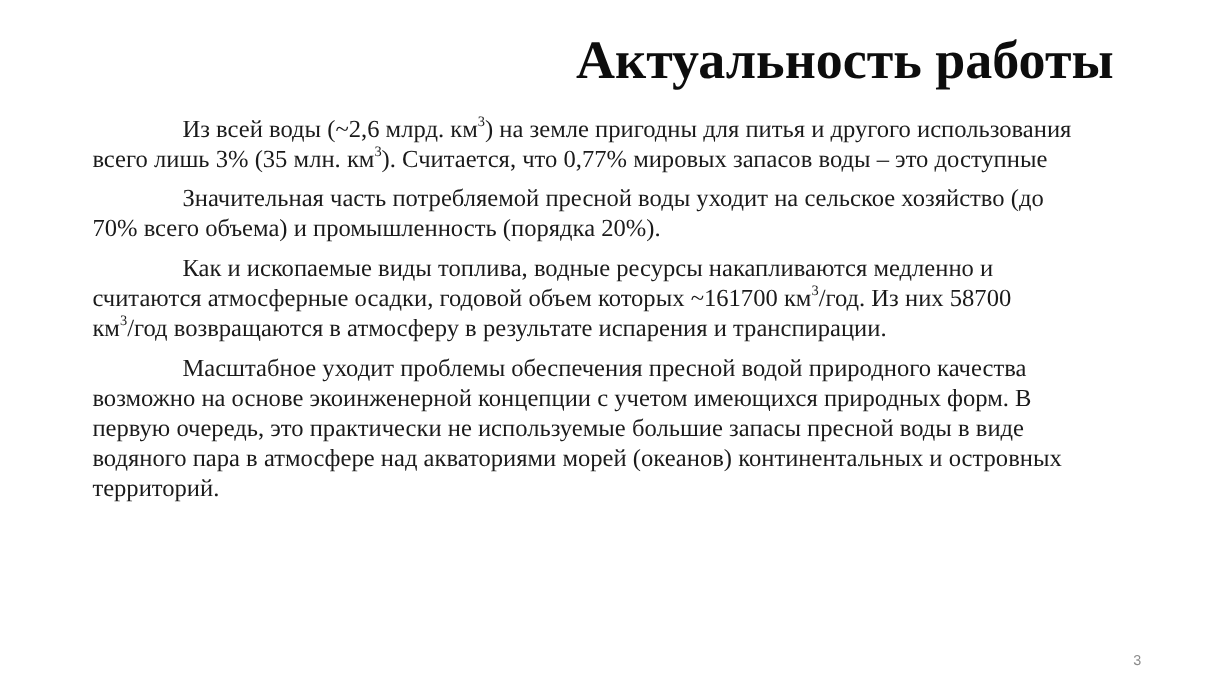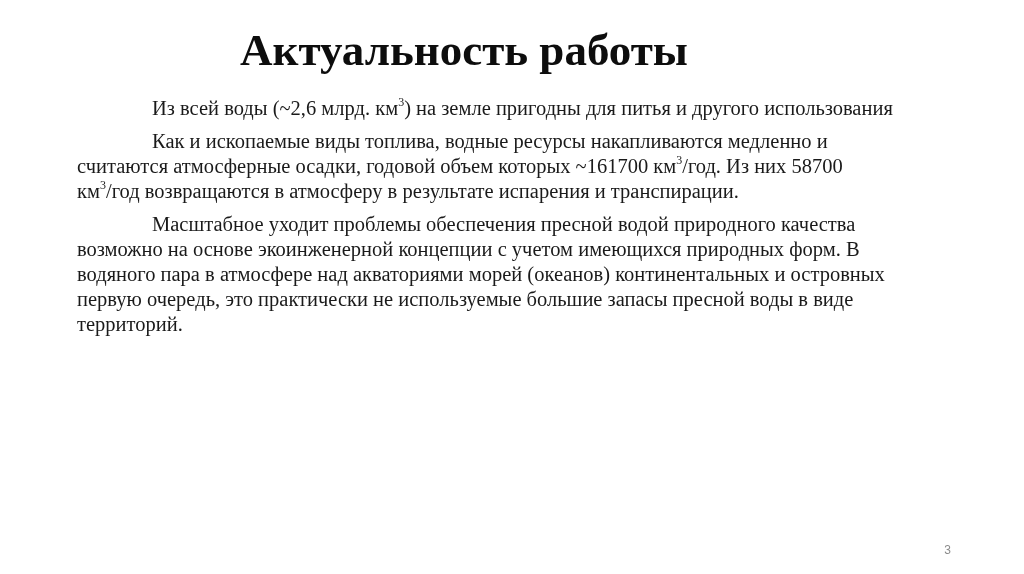--- a/index.html
+++ b/index.html
@@ -20,21 +20,21 @@
       left: 0; top: 0;
       width: 1024px;
       height: 574px;
       background: #ffffff;
     }
     .title {
       position: absolute;
       top: 22px;
       left: 0;
       width: 928px;
-      text-align: center;
+      text-align: right;
       font-size: 45px;
       font-weight: bold;
       line-height: 56px;
       color: #0d0d0d;
       margin: 0;
     }
     .body {
       position: absolute;
       left: 77px;
       top: 96px;
@@ -76,34 +76,39 @@
 <body>
 
 <div class="slide">
 
   <h1 class="title">Актуальность работы</h1>
 
   <div class="body">
 
     <p class="para">
       <span class="line indent"><span>Из всей воды (~2,6 млрд. км</span><sup>3</sup><span>) на земле пригодны для питья и другого использования</span></span>
+      <span class="line"><span>всего лишь 3% (35 млн. км</span><sup>3</sup><span>). Считается, что 0,77% мировых запасов воды – это доступные</span></span>
     </p>
 
+    <p class="para">
+      <span class="line indent"><span>Значительная часть потребляемой пресной воды уходит на сельское  хозяйство (до</span></span>
+      <span class="line"><span>70% всего объема) и промышленность (порядка 20%).</span></span>
+    </p>
 
     <p class="para">
       <span class="line indent"><span>Как и ископаемые виды топлива, водные ресурсы накапливаются медленно и</span></span>
       <span class="line"><span>считаются атмосферные осадки, годовой объем которых ~161700 км</span><sup>3</sup><span>/год. Из них 58700</span></span>
       <span class="line"><span>км</span><sup>3</sup><span>/год возвращаются в атмосферу в результате испарения и транспирации.</span></span>
     </p>
 
     <p class="para">
       <span class="line indent"><span>Масштабное уходит проблемы обеспечения пресной водой природного качества</span></span>
       <span class="line"><span>возможно на основе экоинженерной концепции с учетом имеющихся природных форм. В</span></span>
+      <span class="line"><span>первую очередь, это практически не используемые большие запасы пресной воды в виде</span></span>
       <span class="line"><span>водяного пара в атмосфере над акваториями морей (океанов) континентальных и островных</span></span>
-      <span class="line"><span>первую очередь, это практически не используемые большие запасы пресной воды в виде</span></span>
       <span class="line"><span>территорий.</span></span>
     </p>
 
   </div>
 
   <div class="page-number">3</div>
 
 </div>
 
 </body></html>

